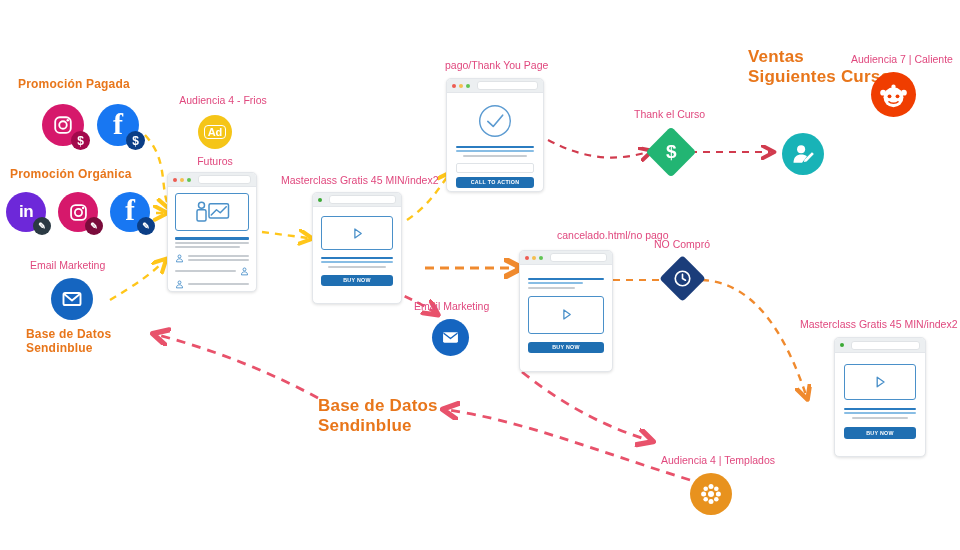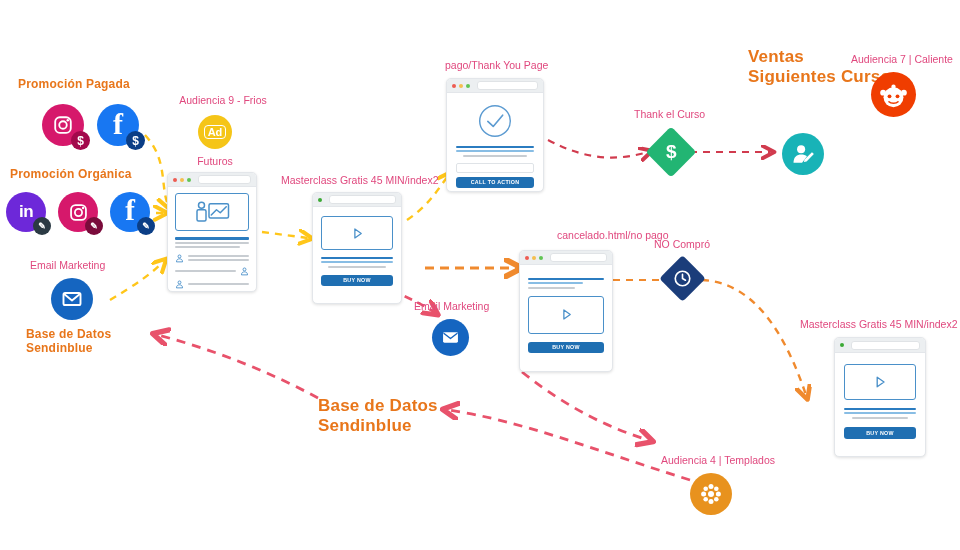--- a/index.html
+++ b/index.html
@@ -141,21 +141,21 @@
   <div class="circ" style="left:51px;top:278px;width:42px;height:42px;background:#1565C0;">
     <svg width="24" height="24" viewBox="0 0 24 24">
       <rect x="3.5" y="6" width="17" height="12" rx="1.6" fill="none" stroke="#fff" stroke-width="1.9"></rect>
       <path d="M4.4,7.3 L12,13.4 L19.6,7.3" fill="none" stroke="#fff" stroke-width="1.9" stroke-linecap="round" stroke-linejoin="round"></path>
     </svg>
   </div>
 
   <div class="lbl lbl-head" style="left:26px;top:327px;">Base de Datos
 Sendinblue</div>
 
-  <div class="lbl lbl-pink c" style="left:175px;top:94px;width:96px;">Audiencia 9 - Frios</div>
+  <div class="lbl lbl-pink c" style="left:175px;top:94px;width:96px;">Audiencia 4 - Frios</div>
 
   <div class="circ" style="left:198px;top:115px;width:34px;height:34px;background:#F5C518;">
     <span style="color:#fff;border:1.6px solid #fff;border-radius:4px;padding:0 3px;font-size:11px;font-weight:bold;">Ad</span>
   </div>
 
   <div class="lbl lbl-pink c" style="left:180px;top:155px;width:70px;">Futuros</div>
 
   <div class="browser" style="left:167px;top:172px;width:88px;height:118px;">
     <div class="bbar" style="height:13px;">
       <div class="dot" style="background:#ee5c52;"></div>

